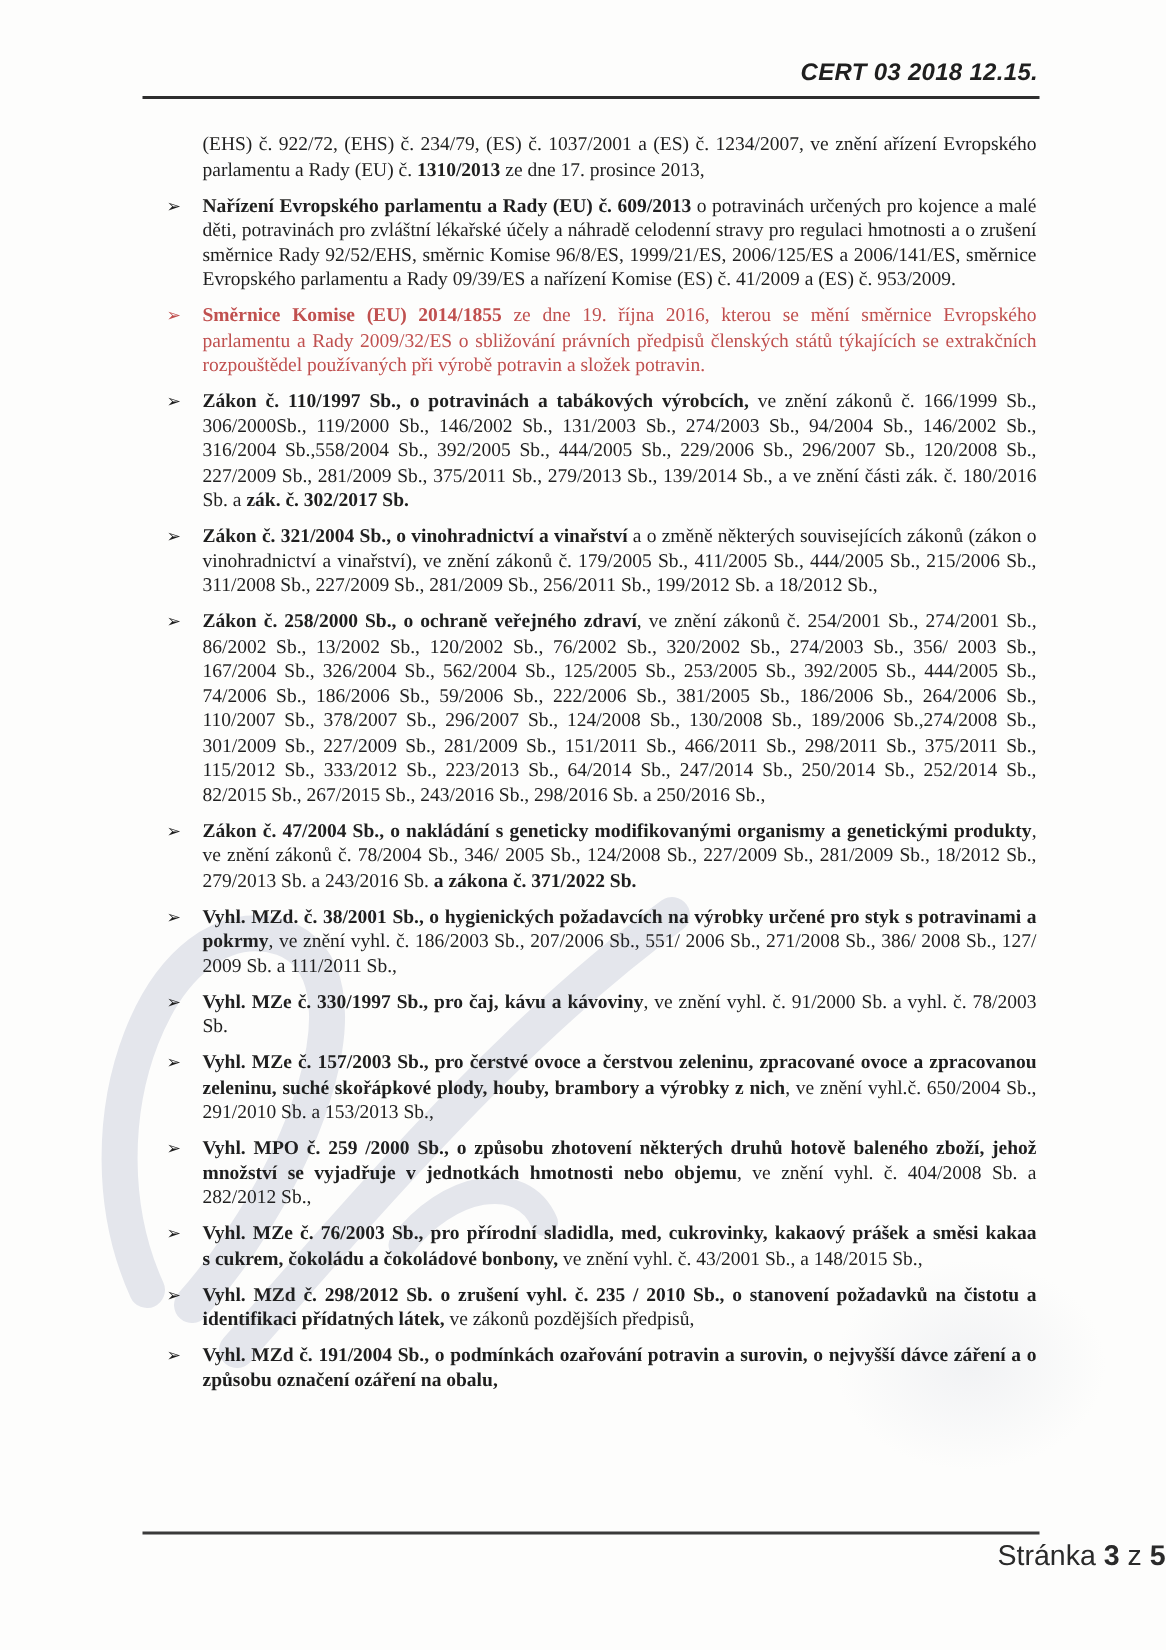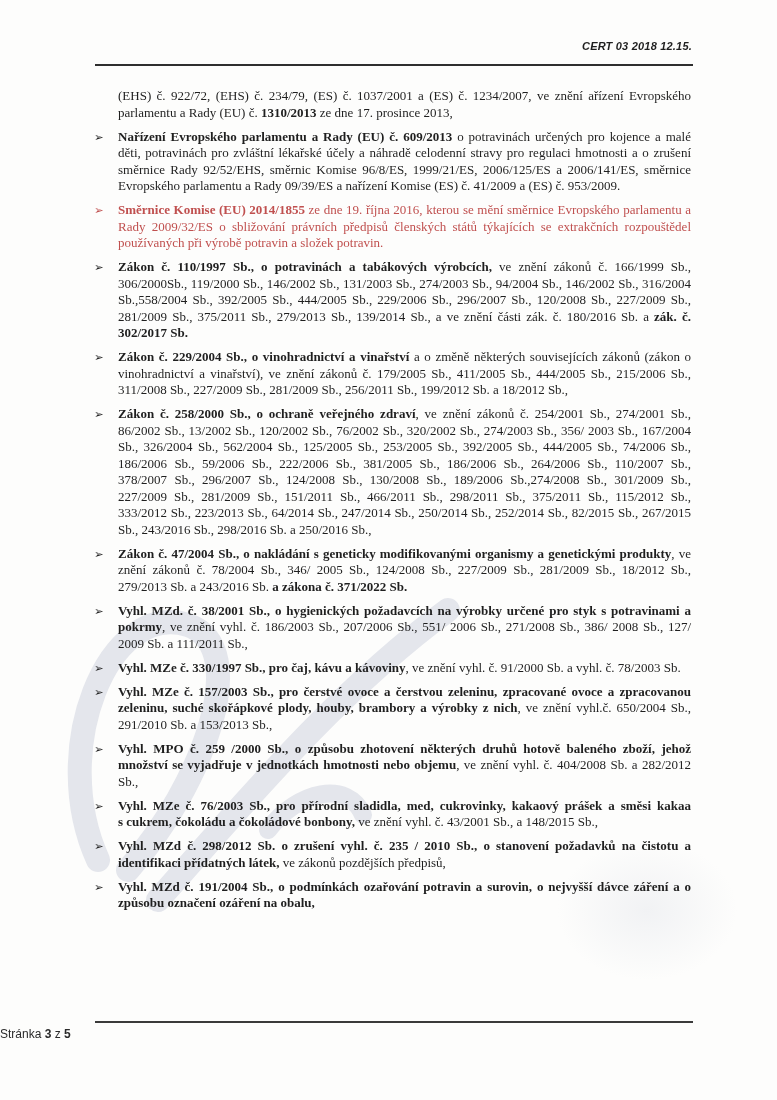--- a/index.html
+++ b/index.html
@@ -18,49 +18,49 @@
   .smudge {
     position: absolute; right: 40px; bottom: 120px;
     width: 180px; height: 140px; border-radius: 50%;
     background: radial-gradient(closest-side, #f1f2f4, rgba(253,253,252,0));
     z-index: 0;
   }
   .header-text {
     position: absolute; top: 40px; right: 85px;
     font-family: "Liberation Sans", sans-serif;
     font-style: italic; font-weight: 700;
-    font-size: 11px; letter-spacing: 0.2px;
+    font-size: 16px; letter-spacing: 0.2px;
     z-index: 1;
   }
   .header-rule {
     position: absolute; top: 64px; left: 95px; right: 84px;
     height: 2px; background: #2e2e2e; z-index: 1;
   }
   .content {
-    position: absolute; top: 88px; left: 118px; right: 86px;
+    position: absolute; top: 88px; left: 135px; right: 86px;
     z-index: 1;
     font-size: 13px; line-height: 16.5px;
     text-align: justify;
   }
   .item { position: relative; margin-bottom: 7.5px; }
   .item .arrow {
     position: absolute; left: -24px; top: 0;
     font-family: "DejaVu Sans", sans-serif;
     font-size: 11.5px; line-height: 16.5px;
   }
   .item b { font-weight: 700; }
   .footer-rule {
     position: absolute; top: 1021px; left: 95px; right: 84px;
     height: 2px; background: #3a3a3a; z-index: 1;
   }
   .footer-text {
     position: absolute; top: 1027px; left: 0; right: 0;
-    text-align: left;
+    text-align: right;
     font-family: "Liberation Sans", sans-serif;
-    font-size: 12px; color: #2a2a2a;
+    font-size: 19px; color: #2a2a2a;
     z-index: 1;
   }
   .footer-text b { font-weight: 700; }
 </style>
 </head>
 <body>
 
 <svg class="watermark" width="460" height="420" viewBox="0 0 460 420">
   <g fill="none" stroke="#e4e6ec" stroke-width="24" stroke-linecap="round">
     <path d="M 80 330 C 30 220, 90 70, 170 95 C 235 118, 185 255, 110 340"></path>
@@ -71,21 +71,21 @@
 <div class="smudge"></div>
 
 <div class="header-text">CERT 03 2018 12.15.</div>
 <div class="header-rule"></div>
 
 <div class="content">
     <div class="item"><span><span>(EHS) č. 922/72, (EHS) č. 234/79, (ES) č. 1037/2001 a (ES) č. 1234/2007, ve znění ařízení Evropského parlamentu a Rady (EU) č. </span><b>1310/2013</b><span> ze dne 17. prosince 2013,</span></span></div>
     <div class="item"><span class="arrow">➢</span><span><b>Nařízení Evropského parlamentu a Rady (EU) č. 609/2013</b><span> o potravinách určených pro kojence a malé děti, potravinách pro zvláštní lékařské účely a náhradě celodenní stravy pro regulaci hmotnosti a o zrušení směrnice Rady 92/52/EHS, směrnic Komise 96/8/ES, 1999/21/ES, 2006/125/ES a 2006/141/ES, směrnice Evropského parlamentu a Rady 09/39/ES a nařízení Komise (ES) č. 41/2009 a (ES) č. 953/2009.</span></span></div>
     <div class="item" style="color: rgb(192, 80, 79);"><span class="arrow">➢</span><span><b>Směrnice Komise (EU) 2014/1855</b><span> ze dne 19. října 2016, kterou se mění směrnice Evropského parlamentu a Rady 2009/32/ES o sbližování právních předpisů členských států týkajících se extrakčních rozpouštědel používaných při výrobě potravin a složek potravin.</span></span></div>
     <div class="item"><span class="arrow">➢</span><span><b>Zákon č. 110/1997 Sb., o potravinách a tabákových výrobcích,</b><span> ve znění zákonů č. 166/1999 Sb., 306/2000Sb., 119/2000 Sb., 146/2002 Sb., 131/2003 Sb., 274/2003 Sb., 94/2004 Sb., 146/2002 Sb., 316/2004 Sb.,558/2004 Sb., 392/2005 Sb., 444/2005 Sb., 229/2006 Sb., 296/2007 Sb., 120/2008 Sb., 227/2009 Sb., 281/2009 Sb., 375/2011 Sb., 279/2013 Sb., 139/2014 Sb., a ve znění části zák. č. 180/2016 Sb. a </span><b>zák. č. 302/2017 Sb.</b></span></div>
-    <div class="item"><span class="arrow">➢</span><span><b>Zákon č. 229/2004 Sb., o vinohradnictví a vinařství</b><span> a o změně některých souvisejících zákonů (zákon o vinohradnictví a vinařství), ve znění zákonů č. 179/2005 Sb., 411/2005 Sb., 444/2005 Sb., 215/2006 Sb., 311/2008 Sb., 227/2009 Sb., 281/2009 Sb., 256/2011 Sb., 199/2012 Sb. a 18/2012 Sb.,</span></span></div>
+    <div class="item"><span class="arrow">➢</span><span><b>Zákon č. 321/2004 Sb., o vinohradnictví a vinařství</b><span> a o změně některých souvisejících zákonů (zákon o vinohradnictví a vinařství), ve znění zákonů č. 179/2005 Sb., 411/2005 Sb., 444/2005 Sb., 215/2006 Sb., 311/2008 Sb., 227/2009 Sb., 281/2009 Sb., 256/2011 Sb., 199/2012 Sb. a 18/2012 Sb.,</span></span></div>
     <div class="item"><span class="arrow">➢</span><span><b>Zákon č. 258/2000 Sb., o ochraně veřejného zdraví</b><span>, ve znění zákonů č. 254/2001 Sb., 274/2001 Sb., 86/2002 Sb., 13/2002 Sb., 120/2002 Sb., 76/2002 Sb., 320/2002 Sb., 274/2003 Sb., 356/ 2003 Sb., 167/2004 Sb., 326/2004 Sb., 562/2004 Sb., 125/2005 Sb., 253/2005 Sb., 392/2005 Sb., 444/2005 Sb., 74/2006 Sb., 186/2006 Sb., 59/2006 Sb., 222/2006 Sb., 381/2005 Sb., 186/2006 Sb., 264/2006 Sb., 110/2007 Sb., 378/2007 Sb., 296/2007 Sb., 124/2008 Sb., 130/2008 Sb., 189/2006 Sb.,274/2008 Sb., 301/2009 Sb., 227/2009 Sb., 281/2009 Sb., 151/2011 Sb., 466/2011 Sb., 298/2011 Sb., 375/2011 Sb., 115/2012 Sb., 333/2012 Sb., 223/2013 Sb., 64/2014 Sb., 247/2014 Sb., 250/2014 Sb., 252/2014 Sb., 82/2015 Sb., 267/2015 Sb., 243/2016 Sb., 298/2016 Sb. a 250/2016 Sb.,</span></span></div>
     <div class="item"><span class="arrow">➢</span><span><b>Zákon č. 47/2004 Sb., o nakládání s geneticky modifikovanými organismy a genetickými produkty</b><span>, ve znění zákonů č. 78/2004 Sb., 346/ 2005 Sb., 124/2008 Sb., 227/2009 Sb., 281/2009 Sb., 18/2012 Sb., 279/2013 Sb. a 243/2016 Sb. </span><b>a zákona č. 371/2022 Sb.</b></span></div>
     <div class="item"><span class="arrow">➢</span><span><b>Vyhl. MZd. č. 38/2001 Sb., o hygienických požadavcích na výrobky určené pro styk s&nbsp;potravinami a pokrmy</b><span>, ve znění vyhl. č. 186/2003 Sb., 207/2006 Sb., 551/ 2006 Sb., 271/2008 Sb., 386/ 2008 Sb., 127/ 2009 Sb. a 111/2011 Sb.,</span></span></div>
     <div class="item"><span class="arrow">➢</span><span><b>Vyhl. MZe č. 330/1997 Sb., pro čaj, kávu a kávoviny</b><span>, ve znění vyhl. č. 91/2000 Sb. a vyhl. č. 78/2003 Sb.</span></span></div>
     <div class="item"><span class="arrow">➢</span><span><b>Vyhl. MZe č. 157/2003 Sb., pro čerstvé ovoce a čerstvou zeleninu, zpracované ovoce a zpracovanou zeleninu, suché skořápkové plody, houby, brambory a výrobky z&nbsp;nich</b><span>, ve znění vyhl.č. 650/2004 Sb., 291/2010 Sb. a 153/2013 Sb.,</span></span></div>
     <div class="item"><span class="arrow">➢</span><span><b>Vyhl. MPO č. 259 /2000 Sb., o způsobu zhotovení některých druhů hotově baleného zboží, jehož množství se vyjadřuje v jednotkách hmotnosti nebo objemu</b><span>, ve znění vyhl. č. 404/2008 Sb. a 282/2012 Sb.,</span></span></div>
     <div class="item"><span class="arrow">➢</span><span><b>Vyhl. MZe č. 76/2003 Sb., pro přírodní sladidla, med, cukrovinky, kakaový prášek a směsi kakaa s&nbsp;cukrem, čokoládu a čokoládové bonbony,</b><span> ve znění vyhl. č. 43/2001 Sb., a 148/2015 Sb.,</span></span></div>
     <div class="item"><span class="arrow">➢</span><span><b>Vyhl. MZd č. 298/2012 Sb. o zrušení vyhl. č. 235 / 2010 Sb., o stanovení požadavků na čistotu a identifikaci přídatných látek,</b><span> ve zákonů pozdějších předpisů,</span></span></div>
     <div class="item"><span class="arrow">➢</span><span><b>Vyhl. MZd č. 191/2004 Sb., o podmínkách ozařování potravin a surovin, o nejvyšší dávce záření a o způsobu označení ozáření na obalu,</b></span></div>
   </div>

